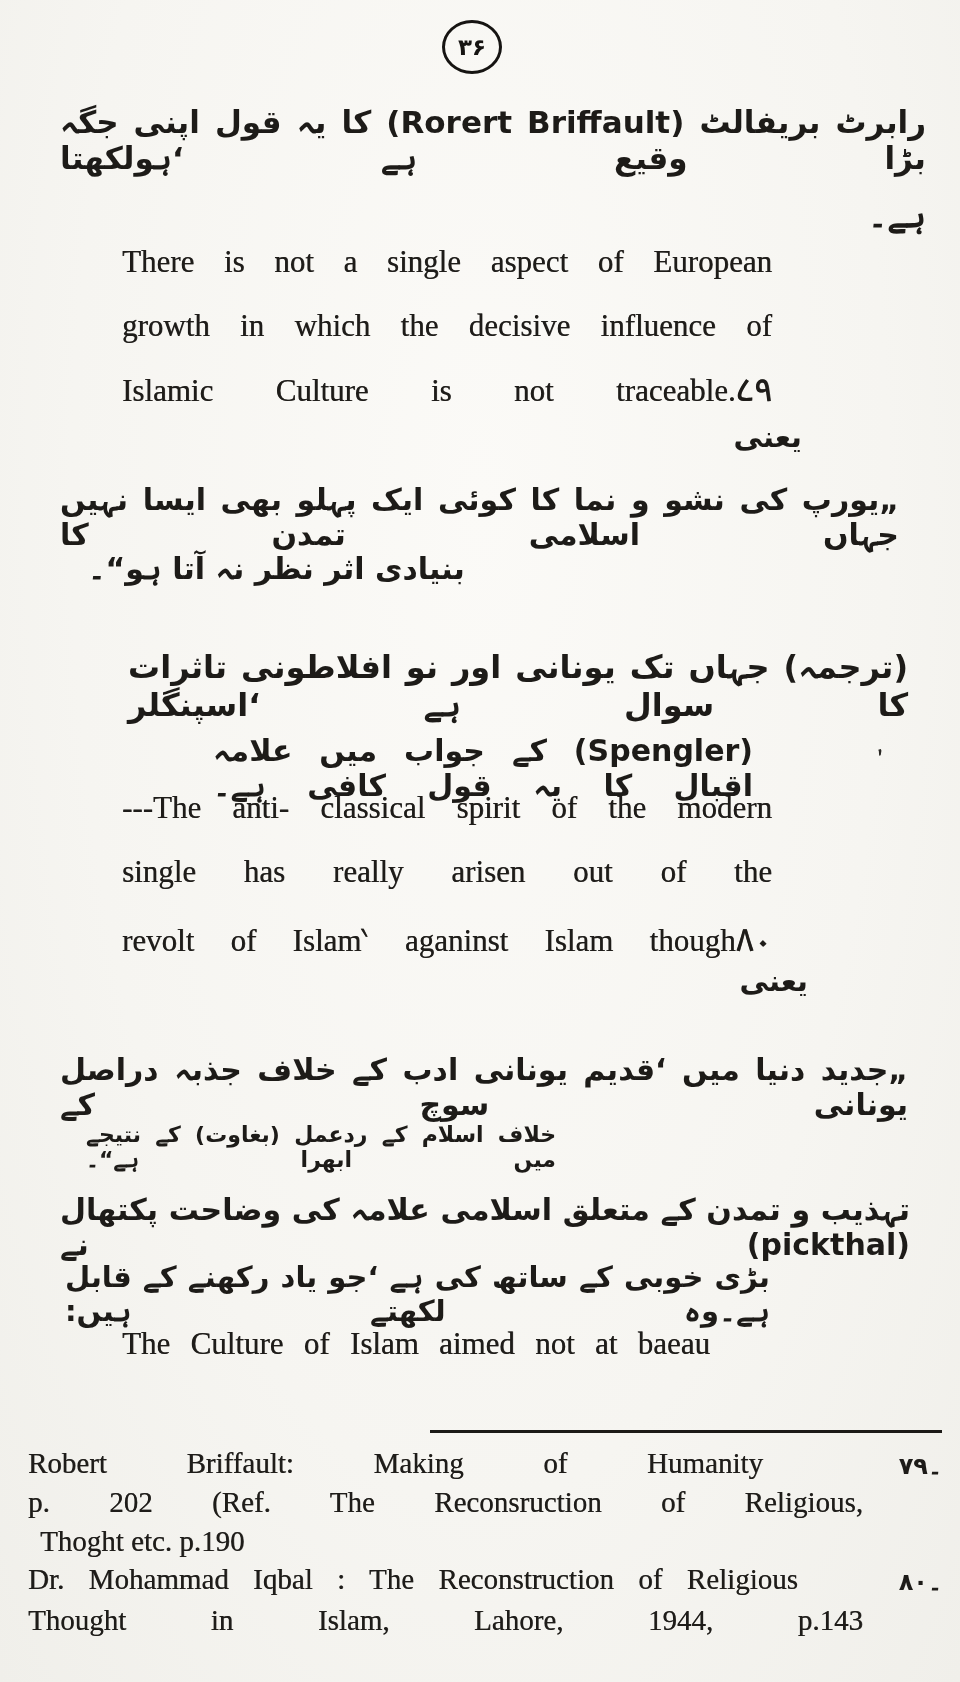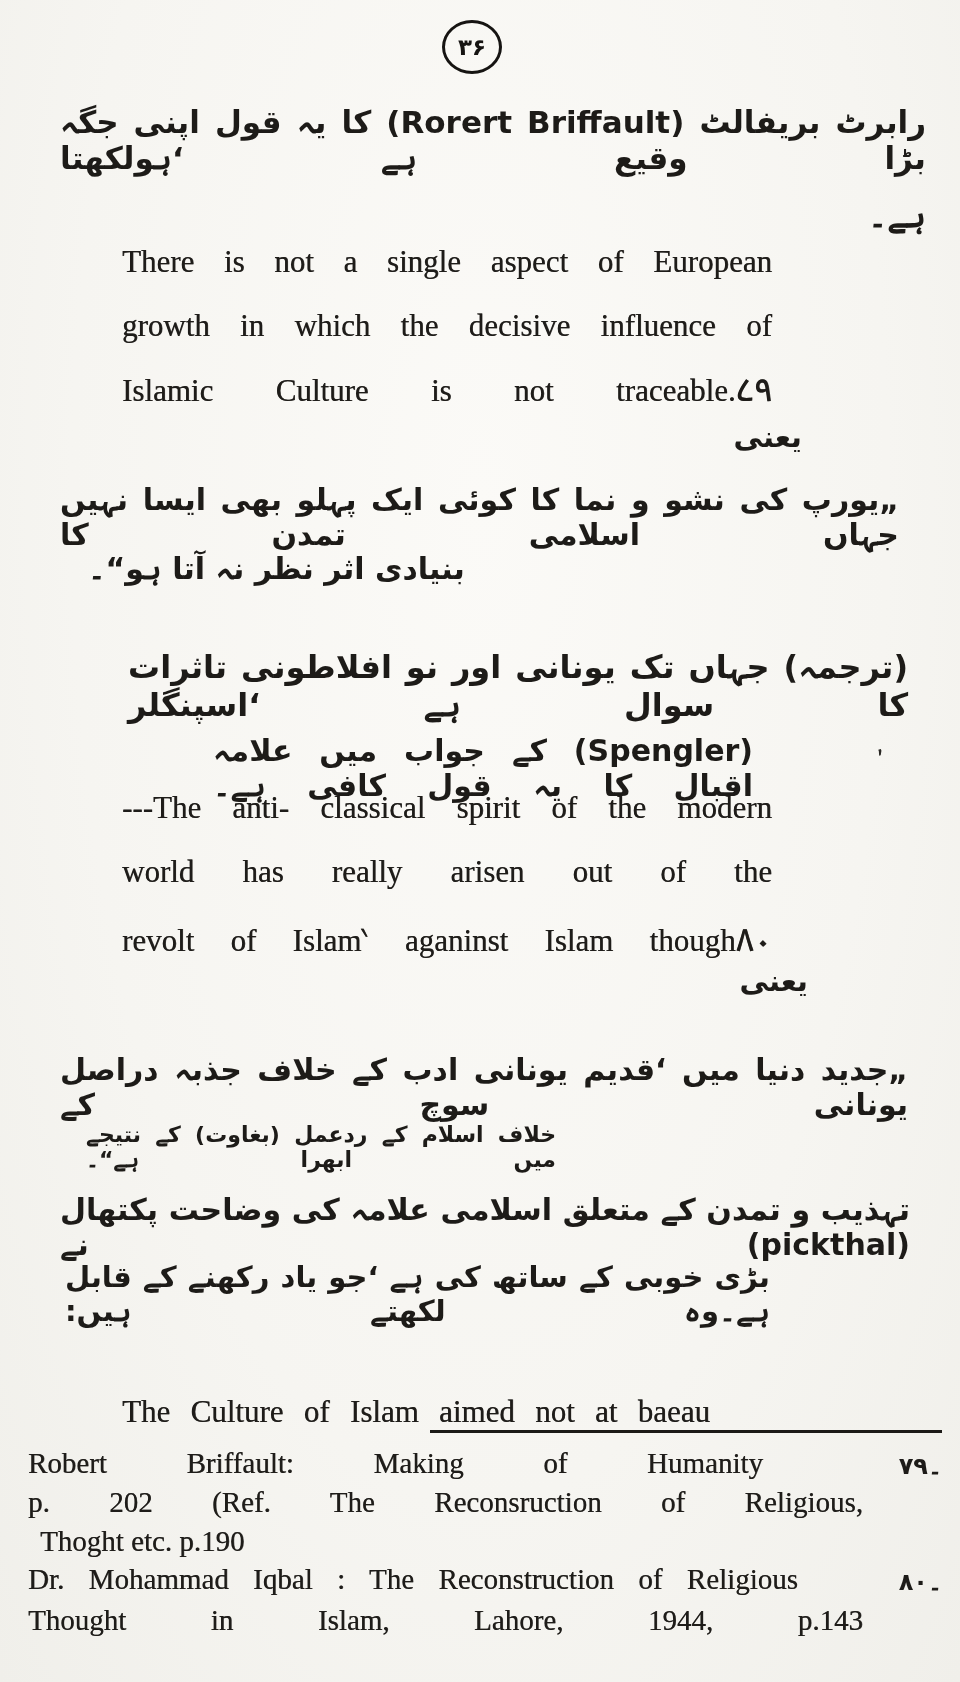--- a/index.html
+++ b/index.html
@@ -85,32 +85,32 @@
 
   <div class="abs urdu just" style="left:60px;right:61px;top:482px;font-size:30px;">„یورپ کی نشو و نما کا کوئی ایک پہلو بھی ایسا نہیں جہاں اسلامی تمدن کا</div>
   <div class="abs urdu" style="left:88px;top:551px;font-size:30px;">بنیادی اثر نظر نہ آتا ہو“۔</div>
 
   <div class="abs urdu just" style="left:128px;right:52px;top:648px;font-size:32px;">(ترجمہ) جہاں تک یونانی اور نو افلاطونی تاثرات کا سوال ہے ‘اسپنگلر</div>
   <div class="abs urdu just" style="left:213px;width:540px;top:733px;font-size:30px;">(Spengler) کے جواب میں علامہ اقبال کا یہ قول کافی ہے۔</div>
 
   <div class="abs artifact" style="right:74px;top:744px;">٬</div>
 
   <div class="abs eng just" style="left:122px;width:650px;top:790px;">---The anti- classical spirit of the modern</div>
-  <div class="abs eng just" style="left:122px;width:650px;top:854px;">world has really arisen out of the</div>
+  <div class="abs eng just" style="left:122px;width:650px;top:854px;">single has really arisen out of the</div>
   <div class="abs eng just" style="left:122px;width:650px;top:918px;">revolt of Islam‵ aganinst Islam though۸۰</div>
 
   <div class="abs urdu" style="right:152px;top:964px;">یعنی</div>
 
   <div class="abs urdu just" style="left:60px;right:52px;top:1052px;font-size:30px;">„جدید دنیا میں ‘قدیم یونانی ادب کے خلاف جذبہ دراصل یونانی سوچ کے</div>
   <div class="abs urdu just" style="left:86px;width:470px;top:1122px;font-size:22px;">خلاف اسلام کے ردعمل (بغاوت) کے نتیجے میں ابھرا ہے“۔</div>
 
   <div class="abs urdu just" style="left:60px;right:50px;top:1192px;font-size:30px;">تہذیب و تمدن کے متعلق اسلامی علامہ کی وضاحت پکتھال (pickthal) نے</div>
   <div class="abs urdu just" style="left:65px;width:705px;top:1260px;font-size:29px;">بڑی خوبی کے ساتھ کی ہے ‘جو یاد رکھنے کے قابل ہے۔وہ لکھتے ہیں:</div>
 
-  <div class="abs eng just" style="left:122px;width:588px;top:1394px;">The Culture of Islam aimed not at baeau</div>
+  <div class="abs eng just" style="left:122px;width:588px;top:1326px;">The Culture of Islam aimed not at baeau</div>
 
   <div class="abs rule" style="left:430px;right:18px;top:1430px;"></div>
 
   <div class="abs fn just" style="left:28px;width:735px;top:1447px;">Robert Briffault: Making of Humanity</div>
   <div class="abs fnmark" style="right:18px;top:1452px;">۔۷۹</div>
   <div class="abs fn just" style="left:28px;width:835px;top:1486px;">p. 202 (Ref. The Reconsruction of Religious,</div>
   <div class="abs fn" style="left:40px;top:1525px;">Thoght etc. p.190</div>
 
   <div class="abs fn just" style="left:28px;width:770px;top:1563px;">Dr. Mohammad Iqbal : The Reconstruction of Religious</div>
   <div class="abs fnmark" style="right:18px;top:1568px;">۔۸۰</div>

